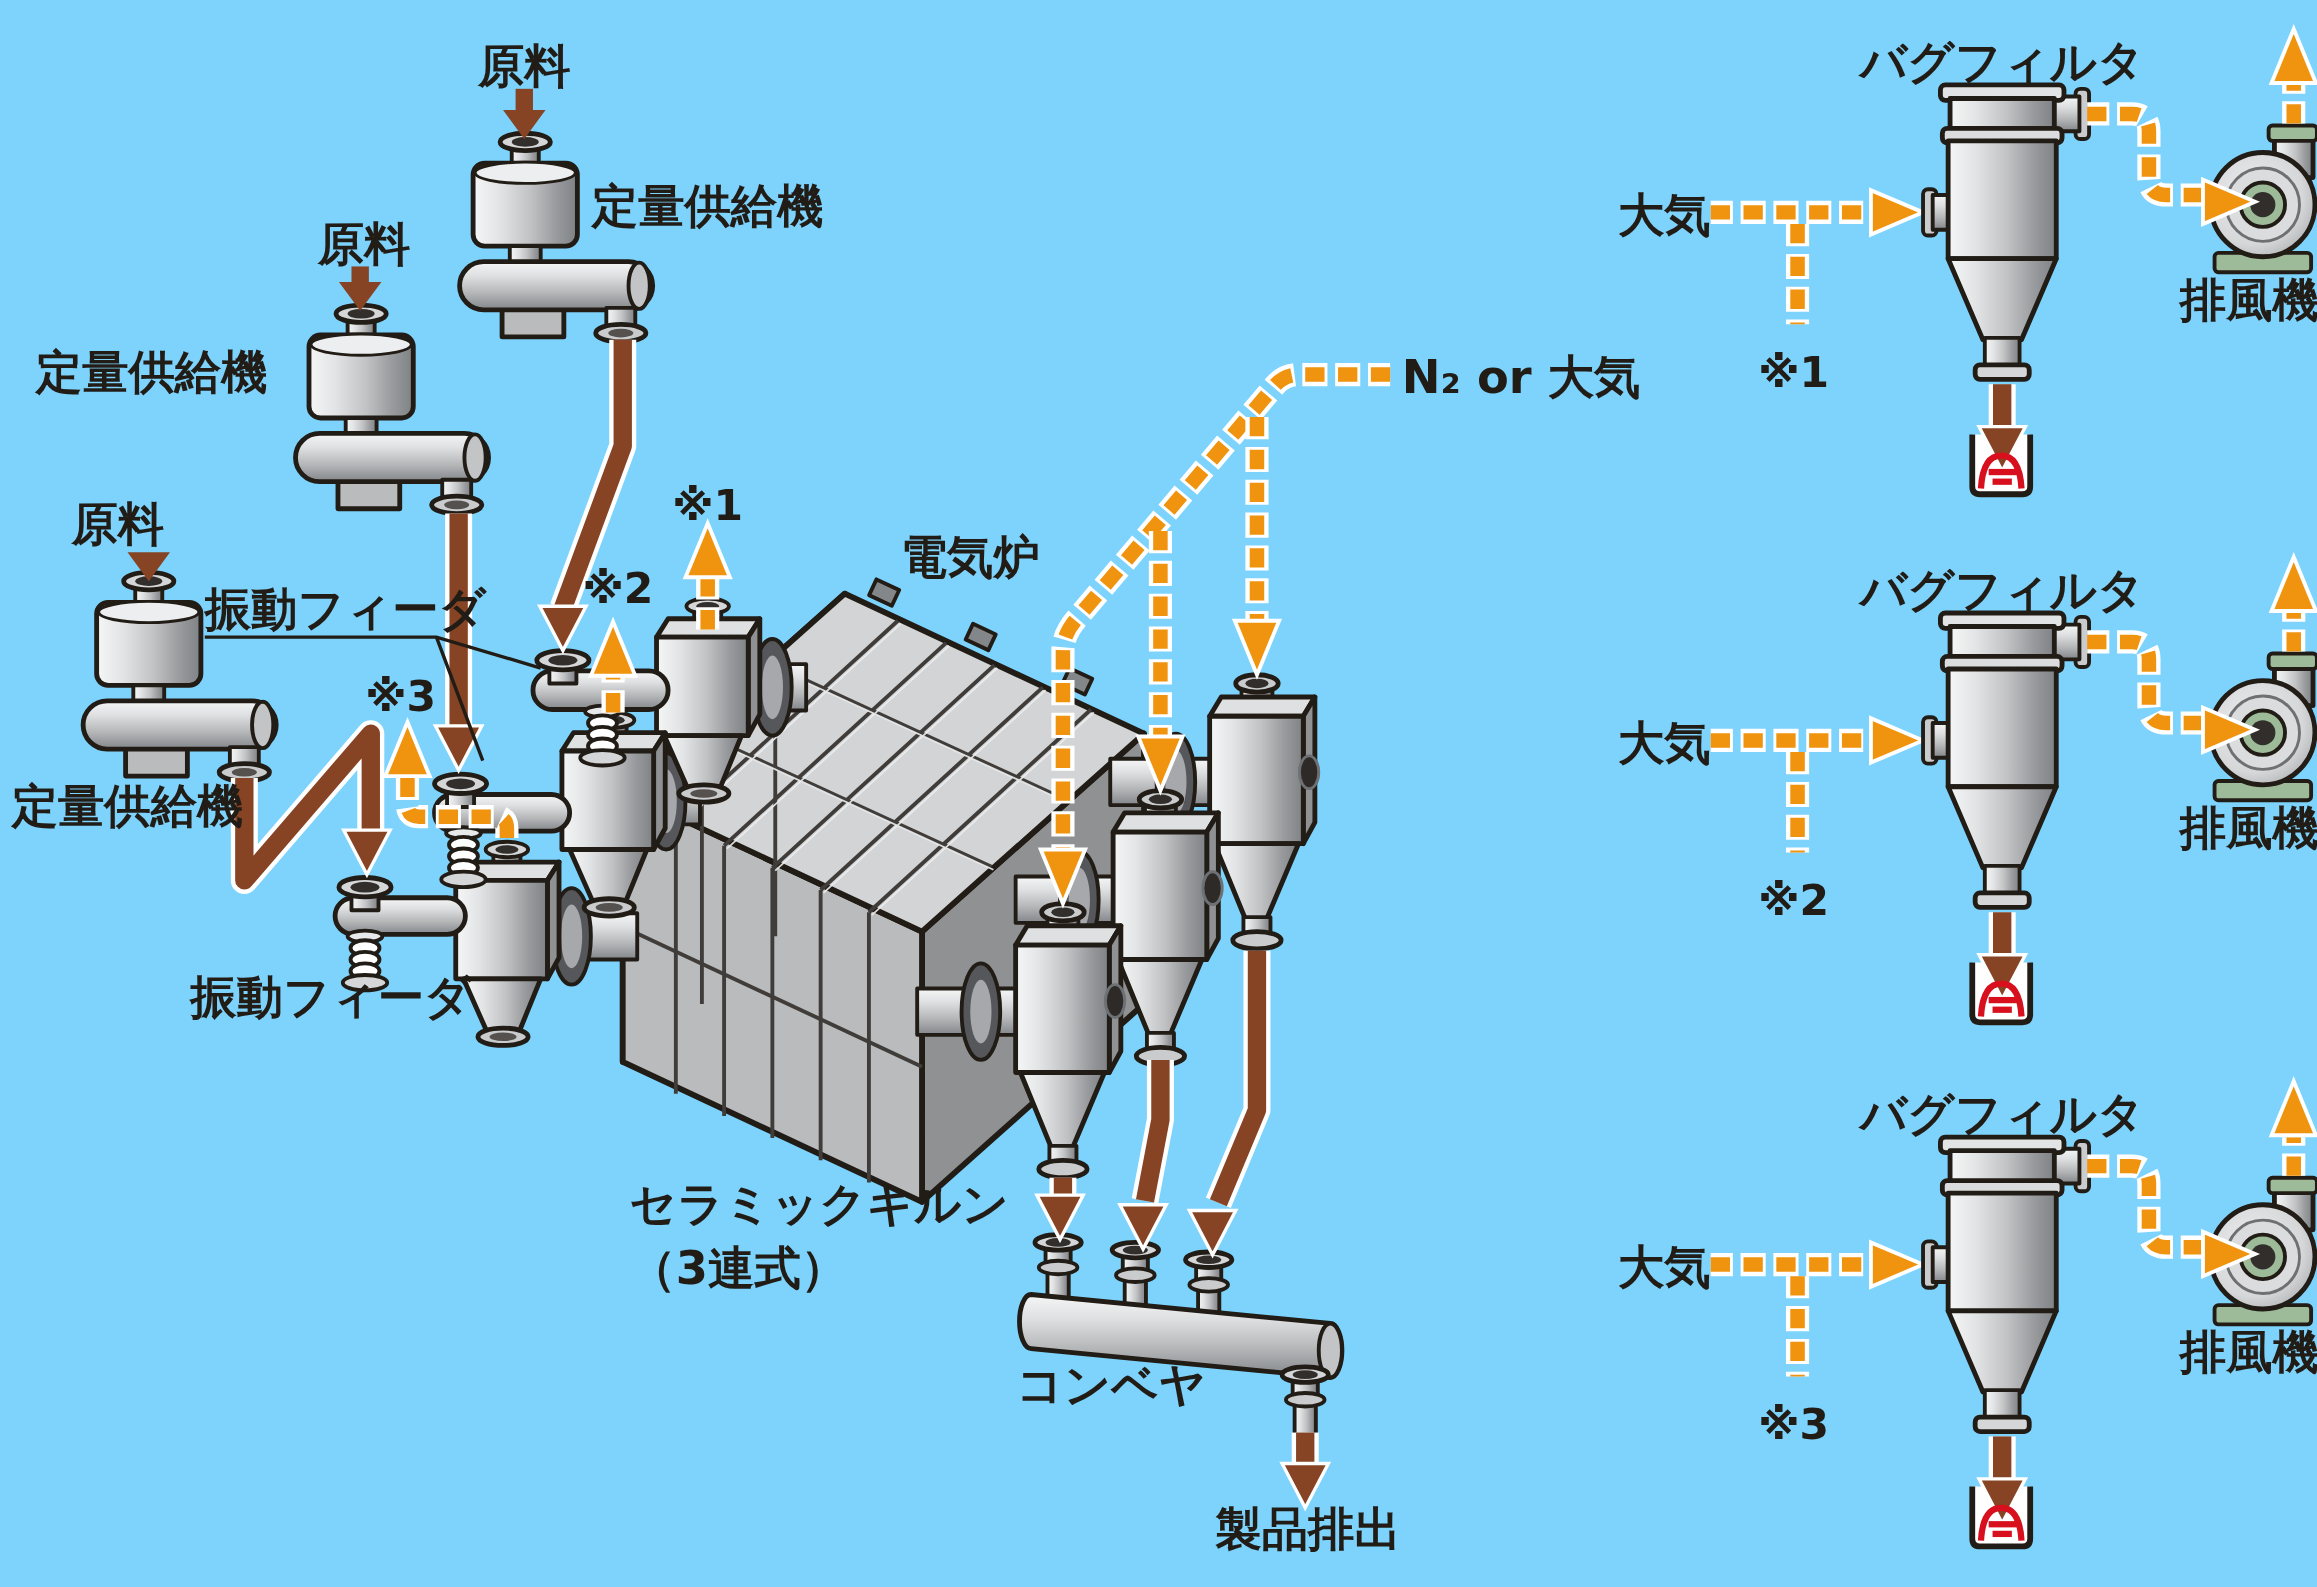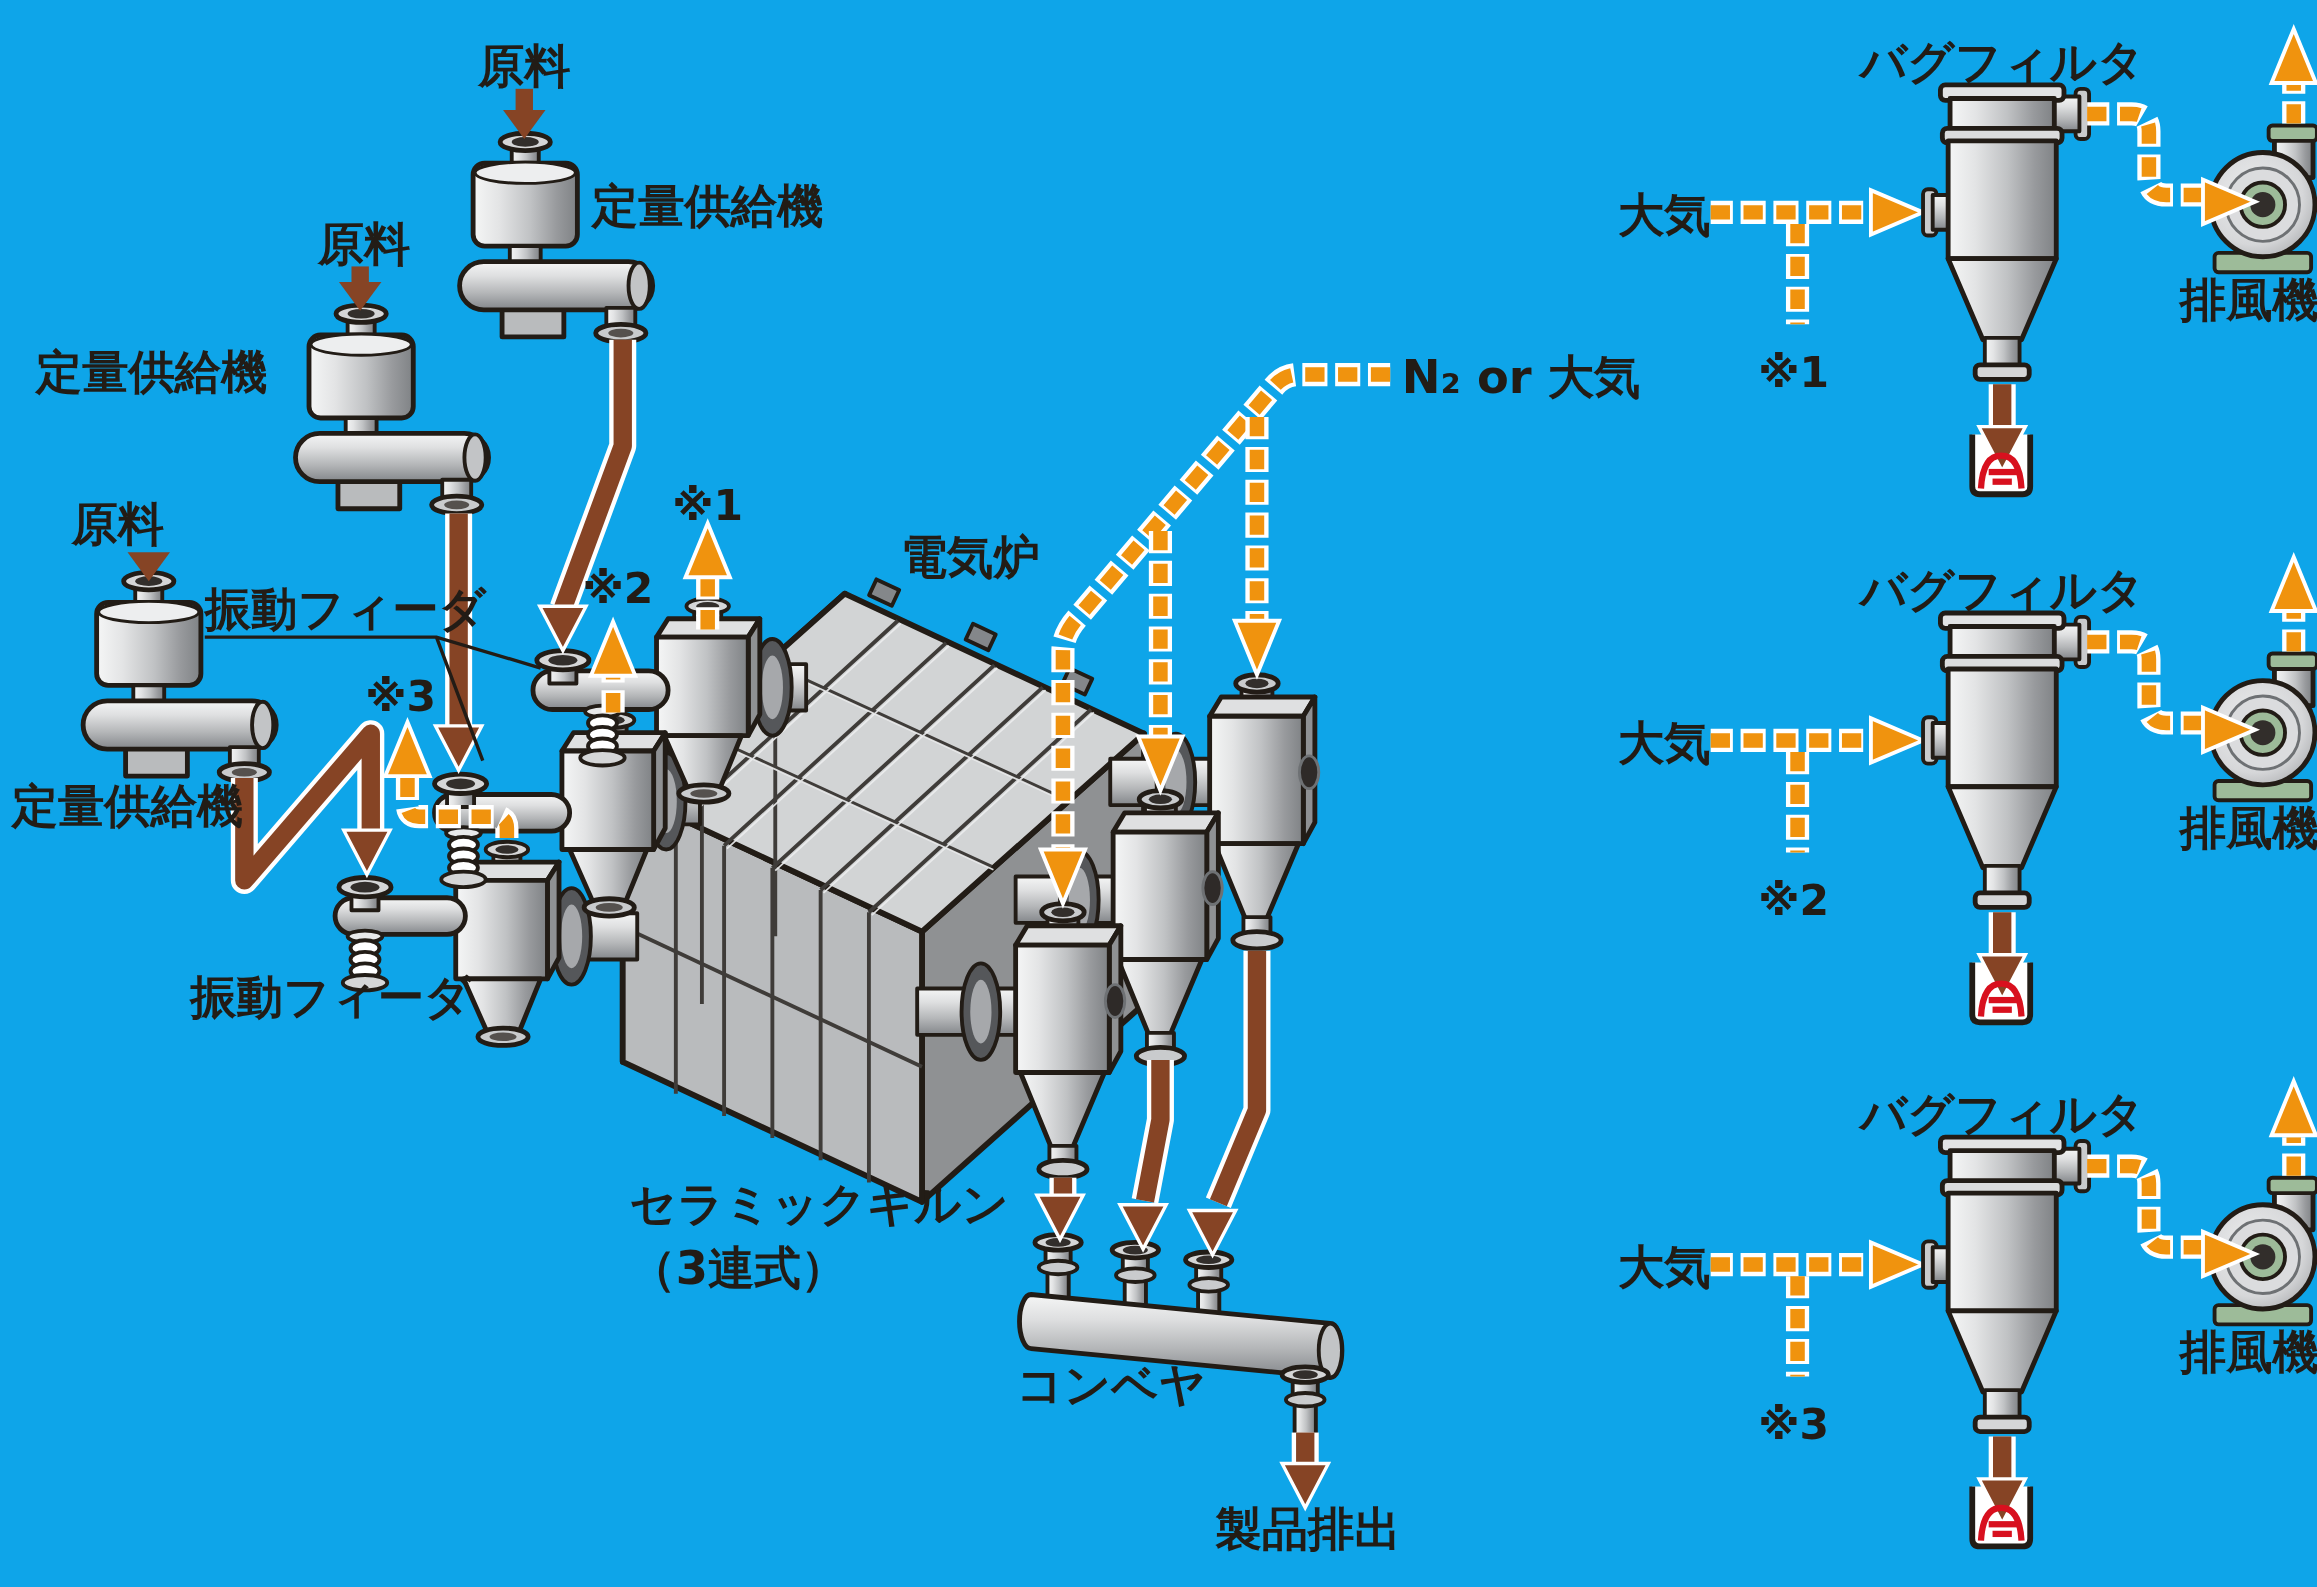--- a/index.html
+++ b/index.html
@@ -1,16 +1,16 @@
 <!DOCTYPE html>
 <html><head>
 <meta charset="utf-8">
 <style>
   html,body{margin:0;padding:0;background:#ffffff;}
-  .stage{width:2317px;height:1587px;position:relative;background:#0ea5e9;overflow:hidden;}
+  .stage{width:2317px;height:1587px;position:relative;background:#7dd3fc;overflow:hidden;}
   text{font-family:"DejaVu Sans",sans-serif;font-weight:700;fill:#221C16;}
   .lb{font-size:48px;}
   .lbS{font-size:44px;}
   .s5{stroke:#221C16;stroke-width:5;stroke-linejoin:round;}
   .s4{stroke:#221C16;stroke-width:4;stroke-linejoin:round;}
   .s6{stroke:#221C16;stroke-width:6;stroke-linejoin:round;}
   .gasW{fill:none;stroke:#FFFFFF;stroke-width:24;stroke-dasharray:26 8;stroke-dashoffset:3;}
   .gas{fill:none;stroke:#F0930E;stroke-width:15;stroke-dasharray:20 14;}
   .gashead{fill:#F0930E;stroke:#FFFFFF;stroke-width:4;}
   .matW{fill:none;stroke:#FFFFFF;stroke-width:28;stroke-linejoin:round;}

